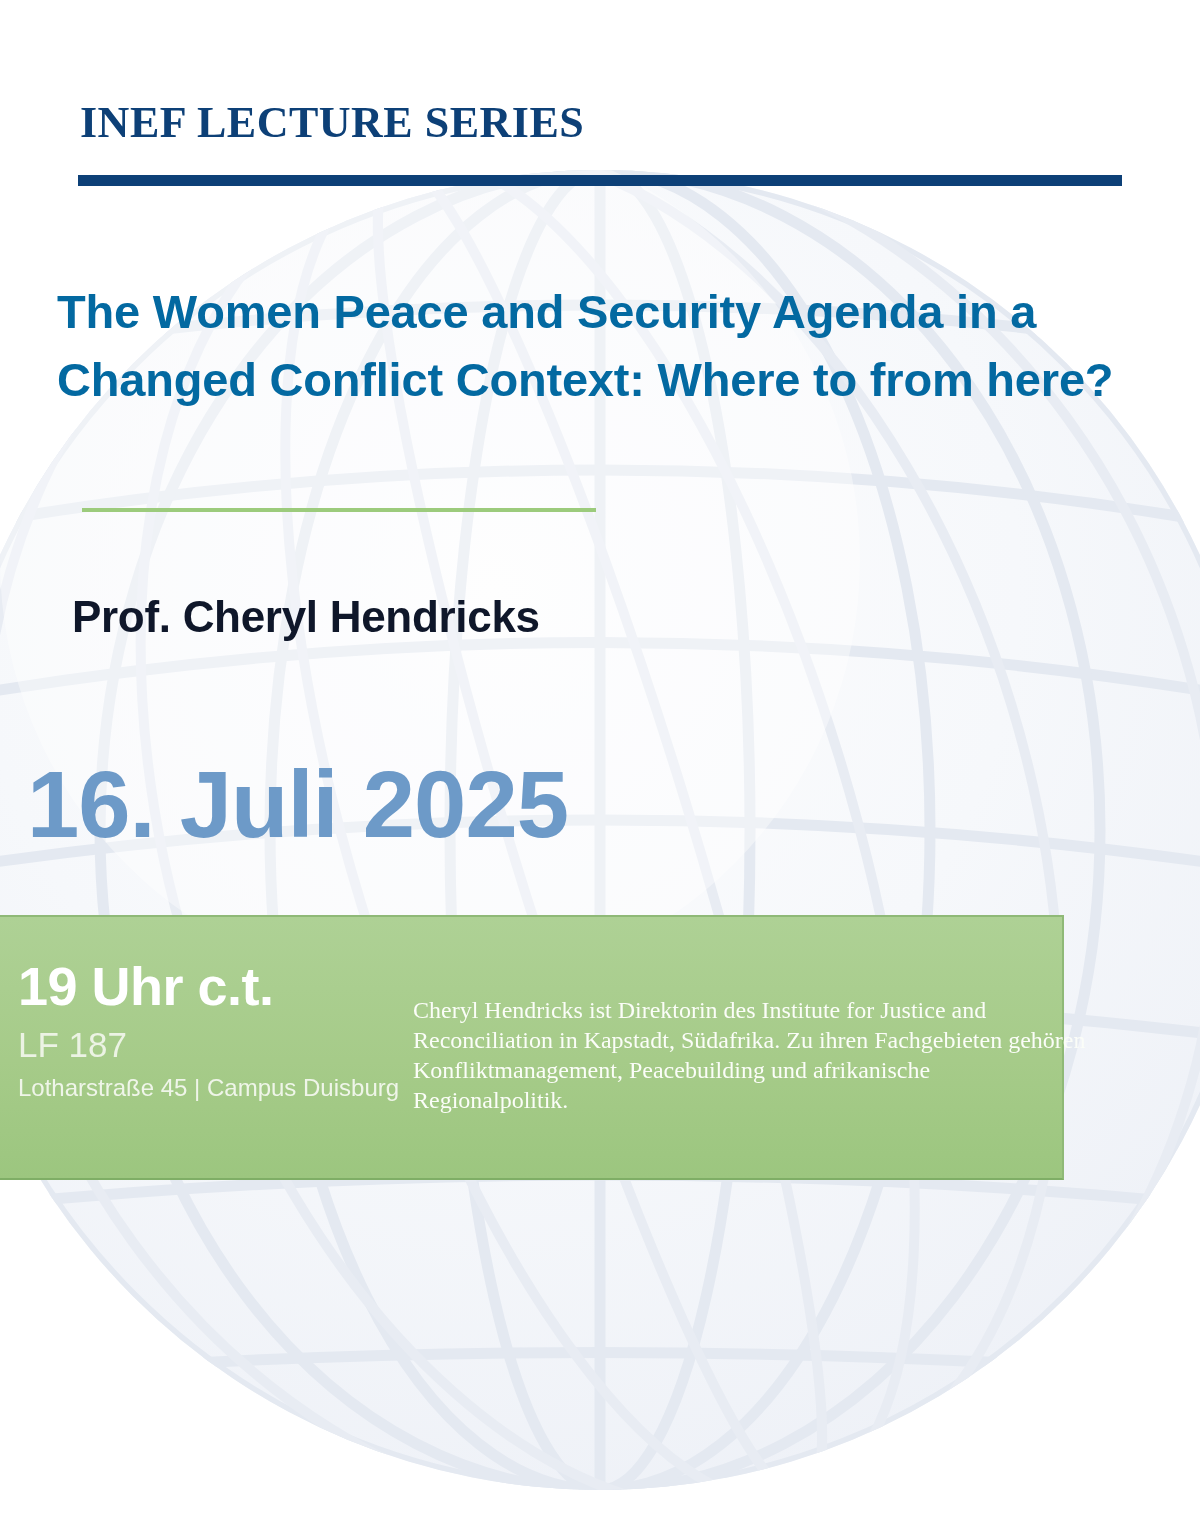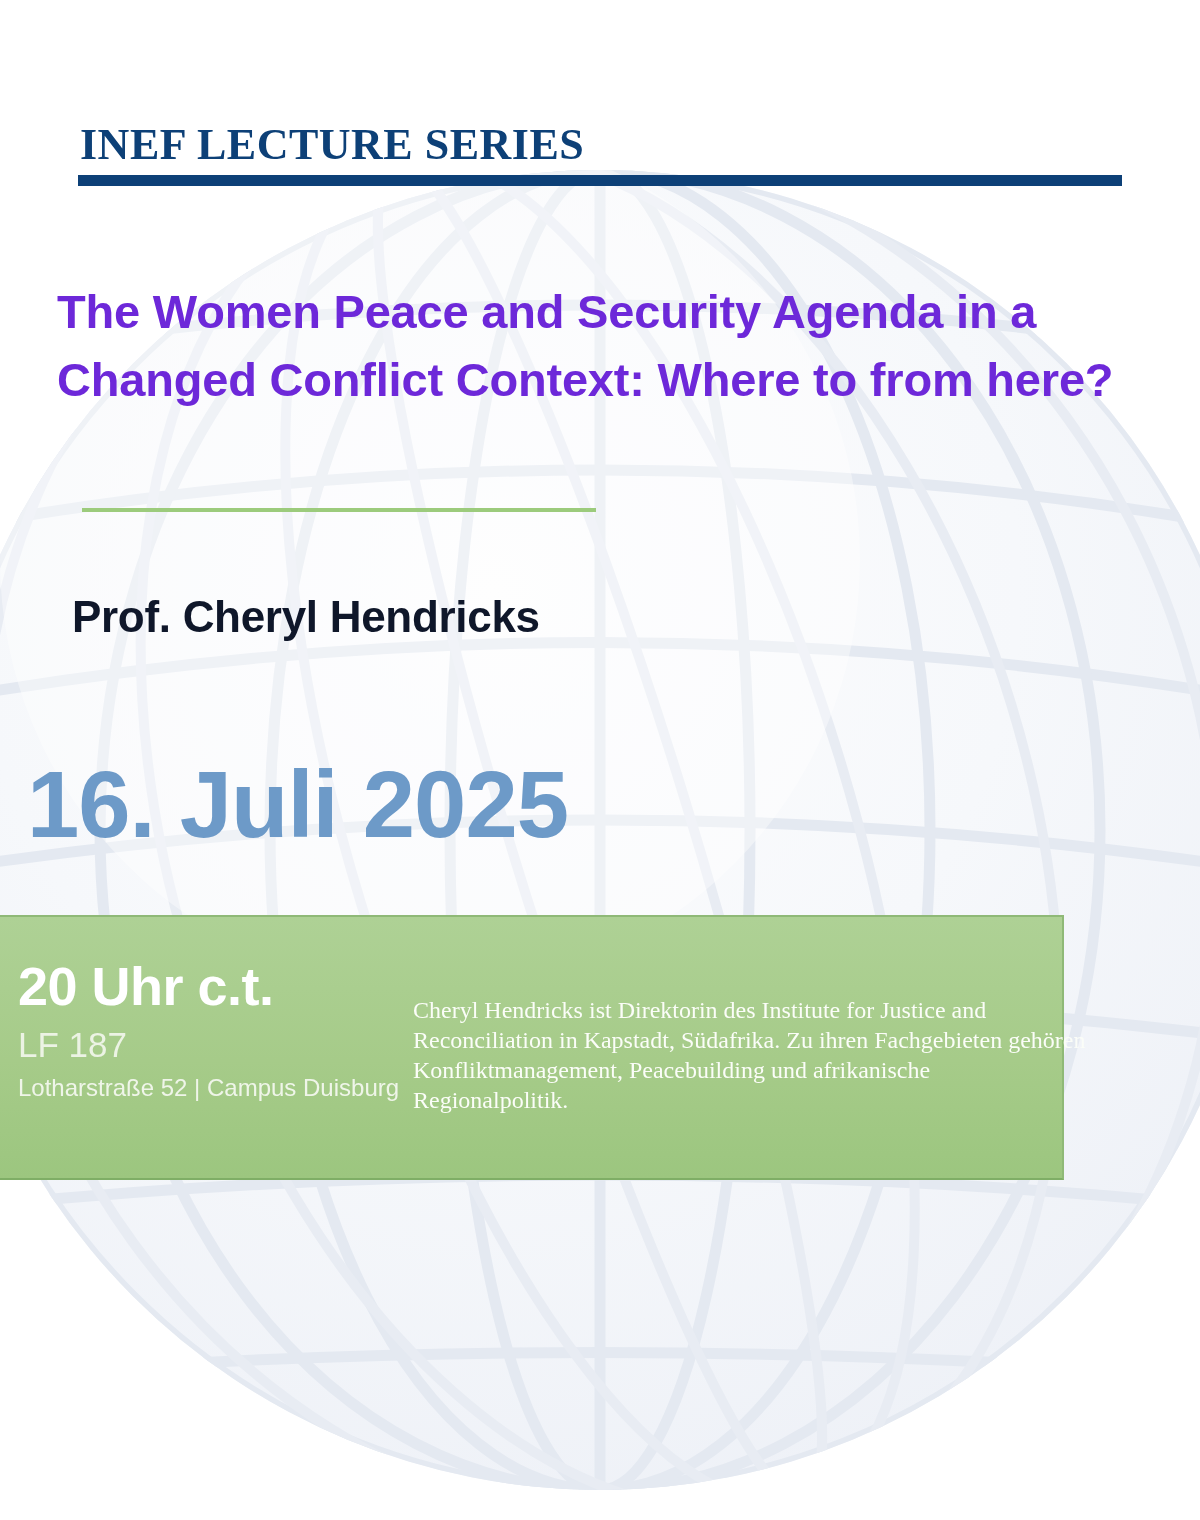--- a/index.html
+++ b/index.html
@@ -37,21 +37,21 @@
     position: relative;
     z-index: 2;
     width: 1200px;
     height: 1520px;
   }
 
   
   .series-header {
     position: absolute;
     left: 80px;
-    top: 119px;
+    top: 97px;
     font-family: "Liberation Serif", serif;
     font-weight: bold;
     font-size: 44px;
     letter-spacing: 0.5px;
     color: #0d4077;
     white-space: nowrap;
   }
   .header-rule {
     position: absolute;
     left: 78px;
@@ -65,21 +65,21 @@
   .lecture-title {
     position: absolute;
     left: 57px;
     top: 278px;
     width: 1070px;
     font-family: "Liberation Sans", sans-serif;
     font-weight: bold;
     font-size: 47px;
     line-height: 68px;
     letter-spacing: -0.2px;
-    color: #6d28d9;
+    color: #0369a1;
   }
   .title-rule {
     position: absolute;
     left: 82px;
     top: 508px;
     width: 514px;
     height: 4px;
     background: #9ccb7c;
   }
 
@@ -233,23 +233,23 @@
 
     <div class="title-rule"></div>
 
     <div class="speaker-name">Prof. Cheryl Hendricks</div>
 
     <div class="event-date">16. Juli 2025</div>
 
     <div class="info-panel">
 
       <div class="panel-left">
-        <div class="panel-time">20 Uhr c.t.</div>
+        <div class="panel-time">19 Uhr c.t.</div>
         <div class="panel-room">LF 187</div>
-        <div class="panel-address">Lotharstraße 52 | Campus Duisburg</div>
+        <div class="panel-address">Lotharstraße 45 | Campus Duisburg</div>
       </div>
 
       <div class="panel-bio">Cheryl Hendricks ist Direktorin des Institute for Justice and Reconciliation in Kapstadt, Südafrika. Zu ihren Fachgebieten gehören Konfliktmanagement, Peacebuilding und afrikanische Regionalpolitik.</div>
 
     </div>
 
   </div>
 </div>
 
 </body></html>

